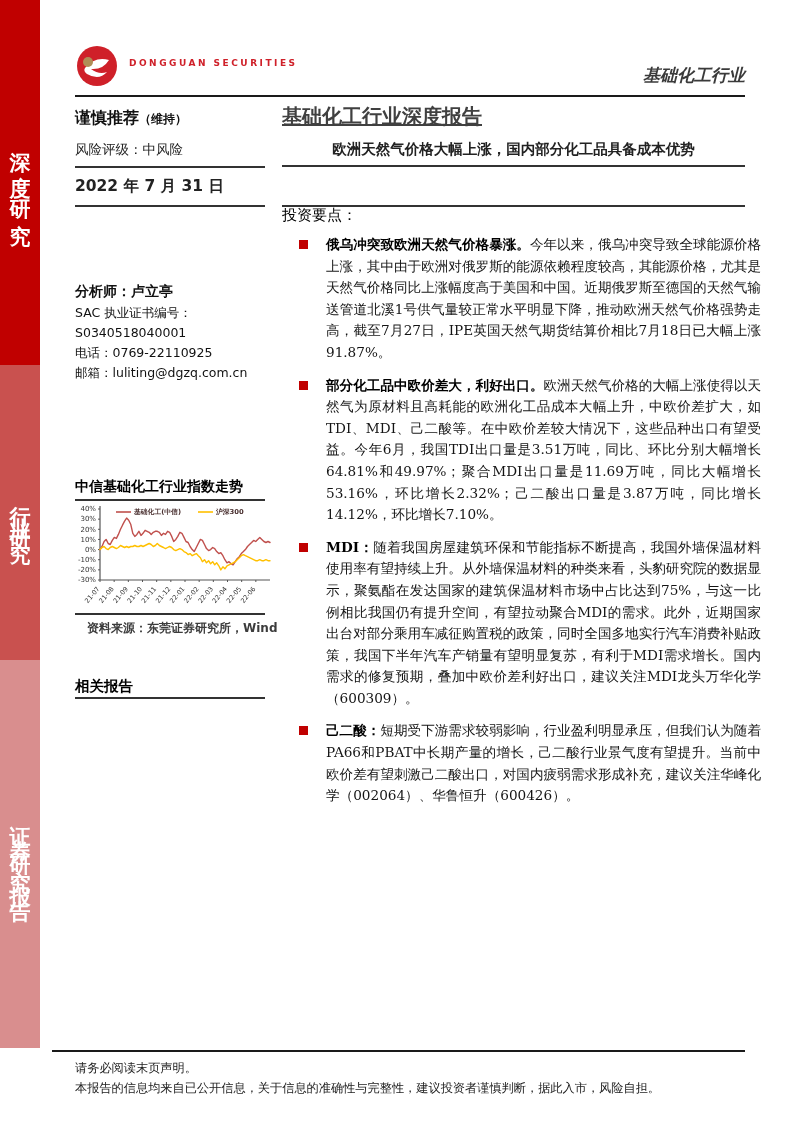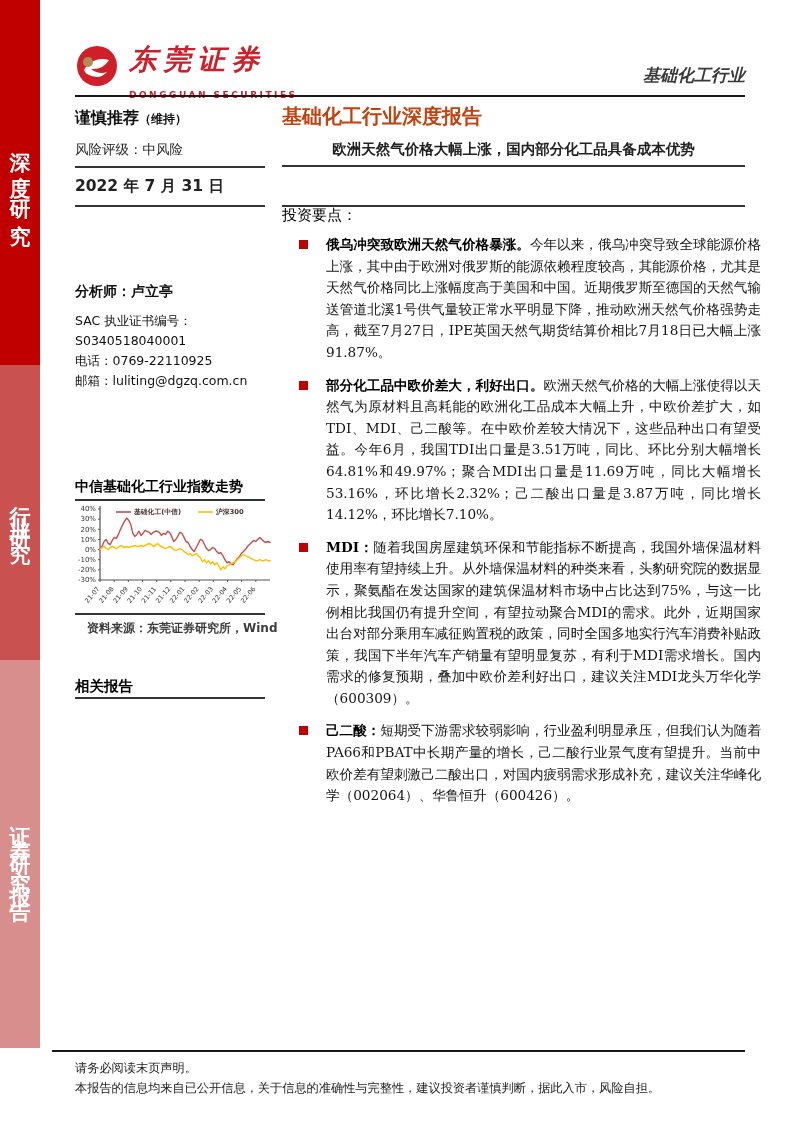--- a/index.html
+++ b/index.html
@@ -27,33 +27,33 @@
 
   
   .rating-row{position:absolute;left:75px;top:108px;font-weight:bold;font-size:16px;color:#111;}
   .rating-suffix{font-size:12px;font-weight:bold;}
   .risk-row{position:absolute;left:75px;top:141px;font-size:13.5px;color:#222;}
   .lrule1{position:absolute;left:75px;top:166px;width:190px;height:1.5px;background:#333;}
   .date-row{position:absolute;left:75px;top:176px;font-size:15.5px;font-weight:600;color:#222;}
   .lrule2{position:absolute;left:75px;top:205px;width:190px;height:2px;background:#333;}
 
   .analyst-block{position:absolute;left:75px;top:281px;font-size:12.5px;line-height:20px;color:#111;}
-  .analyst-name{font-size:14px;font-weight:600;margin-bottom:10px;}
+  .analyst-name{font-size:14px;font-weight:600;margin-bottom:2px;}
 
   .chart-title{position:absolute;left:75px;top:478px;font-size:14px;font-weight:bold;color:#000;}
   .chart-rule{position:absolute;left:75px;top:499px;width:190px;height:1.5px;background:#333;}
   .chart-box{position:absolute;left:70px;top:502px;width:205px;height:114px;}
   .source-rule{position:absolute;left:75px;top:613px;width:190px;height:1.5px;background:#333;}
   .source-row{position:absolute;left:87px;top:620px;font-size:12px;font-weight:600;color:#3c3c3c;}
 
   .related-title{position:absolute;left:75px;top:677px;font-size:14.5px;font-weight:bold;color:#000;}
   .related-rule{position:absolute;left:75px;top:697px;width:190px;height:2px;background:#333;}
 
   
-  .main-title{position:absolute;left:282px;top:103px;font-size:20px;font-weight:bold;color:#c2410c;}
+  .main-title{position:absolute;left:282px;top:103px;font-size:20px;font-weight:bold;color:#404040;text-decoration:underline;}
   .sub-title{position:absolute;left:282px;top:140px;width:463px;text-align:center;font-size:14.5px;font-weight:bold;color:#222;}
   .mrule1{position:absolute;left:282px;top:165px;width:463px;height:1.5px;background:#333;}
   .section-heading{position:absolute;left:282px;top:174px;font-size:15px;font-weight:normal;color:#000;margin-top:32px;}
   .mrule2{position:absolute;left:282px;top:205px;width:463px;height:1.5px;background:#333;}
 
   .bullets{position:absolute;left:282px;top:218px;width:463px;margin:16px;padding:0;list-style:none;
            font-family:"DejaVu Serif","Liberation Serif",serif;}
   .bullets li{position:relative;padding-left:28px;margin-bottom:11px;font-size:13.6px;line-height:21.6px;
               text-align:justify;color:#141414;}
   .bullet-sq{position:absolute;left:1px;top:6px;width:9px;height:9px;background:#c00000;}
@@ -80,21 +80,20 @@
       </div>
     </div>
 
   <div class="logo">
     <svg class="logo-mark" viewBox="0 0 44 44">
       <circle cx="22" cy="22" r="20" fill="#cf2029"></circle>
       <path d="M10 24 q10 -12 24 -8 q-6 10 -18 9 q8 6 16 3 q-8 9 -20 2 q-4 -3 -2 -6 z" fill="#ffffff"></path>
       <circle cx="13" cy="18" r="5" fill="#b08d57"></circle>
     </svg>
     <div>
-      <div class="brand-cn">东莞证券</div>
       <div class="brand-en">DONGGUAN SECURITIES</div>
     </div>
   </div>
   <div class="industry-tag">基础化工行业</div>
   <div class="header-rule"></div>
 
   <div class="rating-row">
     <span>谨慎推荐</span><span class="rating-suffix">（维持）</span>
   </div>
   <div class="risk-row">风险评级：中风险</div>

